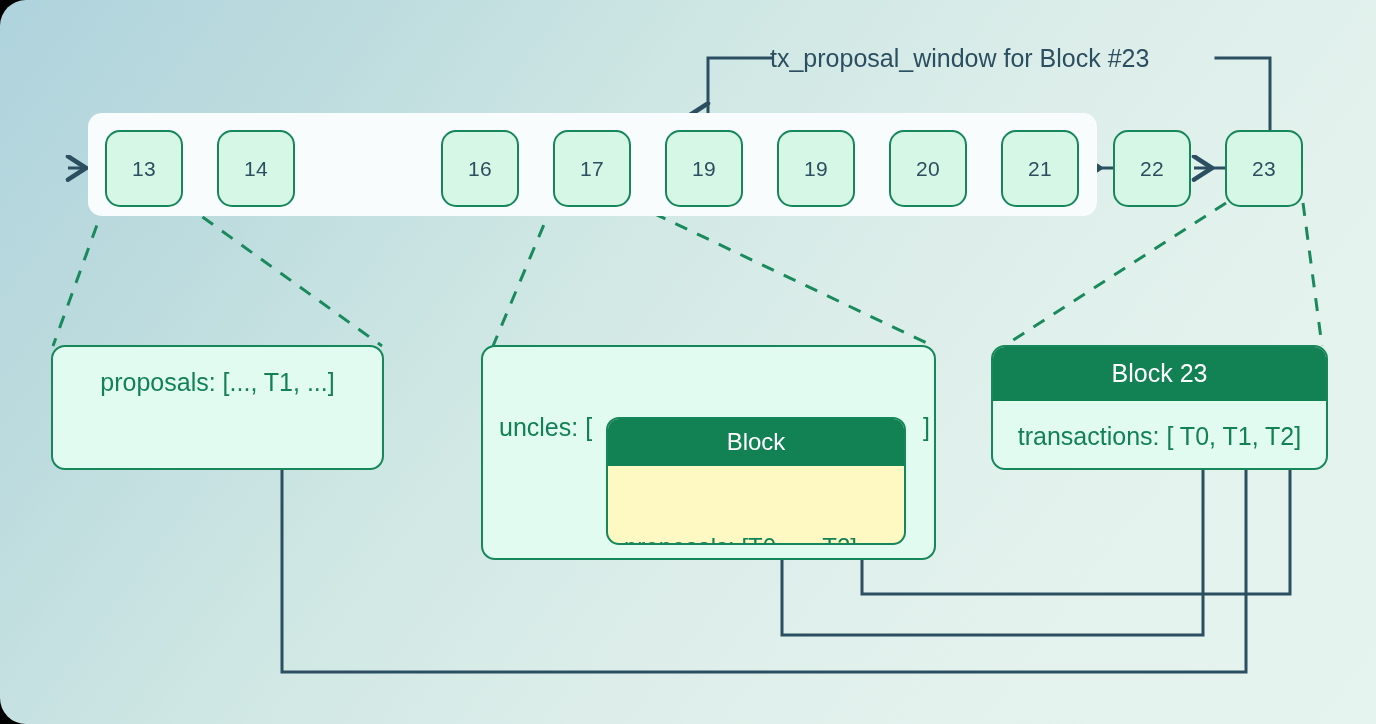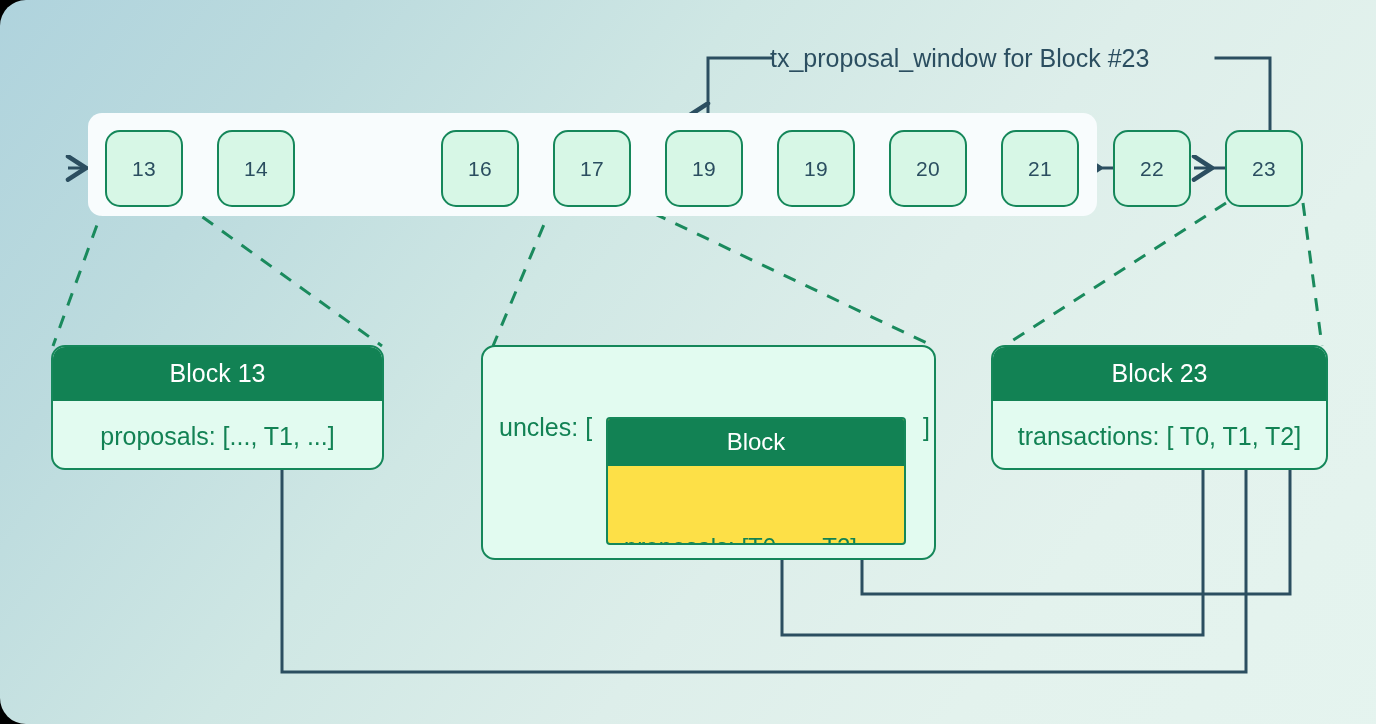--- a/index.html
+++ b/index.html
@@ -108,22 +108,22 @@
 
   
   .nested-card {
     position: absolute;
     left: 123px;
     top: 70px;
     width: 300px;
     height: 128px;
     box-sizing: border-box;
     border: 2.2px solid #15875a;
-    border-radius: 4px;
-    background: #fde047;
+    border-radius: 13px;
+    background: #fef9c3;
     overflow: hidden;
   }
   .nested-card .card-header { font-size: 24px; padding: 11px 0 12px 0; }
   .nested-card .card-body {
     height: 76px;
     justify-content: center;
     font-size: 24px;
   }
   .bracket {
     color: #128254;
@@ -223,21 +223,20 @@
       <span>21</span>
     </div>
   <div class="chain-block" style="left:1113px">
       <span>22</span>
     </div>
   <div class="chain-block" style="left:1225px">
       <span>23</span>
     </div>
 
   <div class="card" id="card-13">
-    <div class="card-header">Block 13</div>
     <div class="card-body">proposals: [..., T1, ...]</div>
   </div>
 
   <div class="card" id="card-17">
     <div class="card-body">
       <span class="bracket bracket-open">uncles: [</span>
       <div class="nested-card">
         <div class="card-header">Block</div>
         <div class="card-body">proposals: [T0, ..., T2]</div>
       </div>

